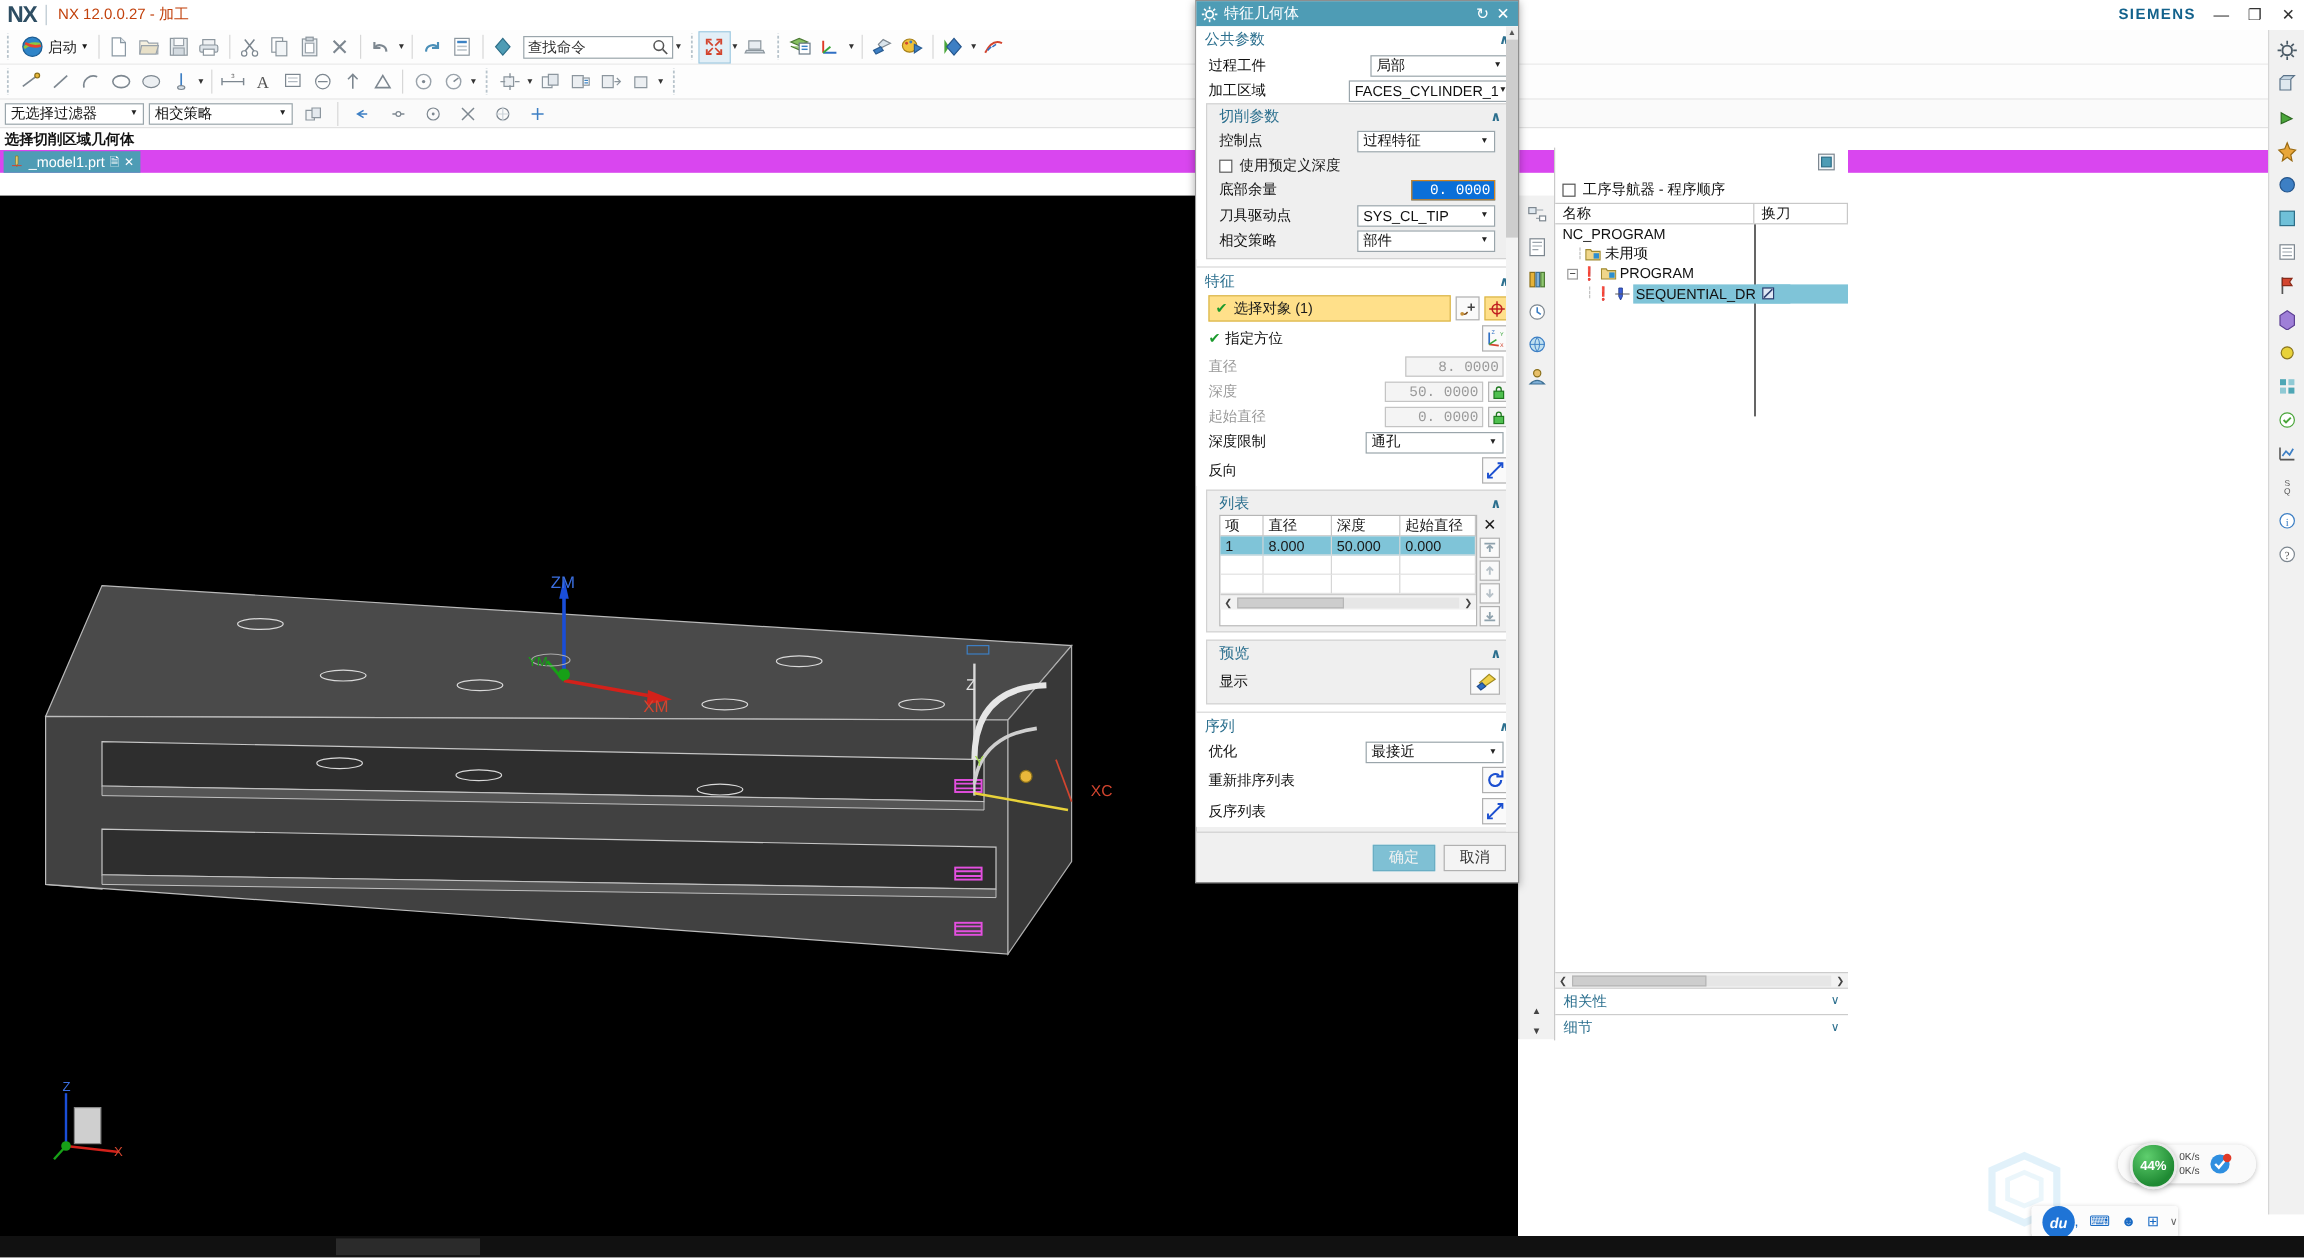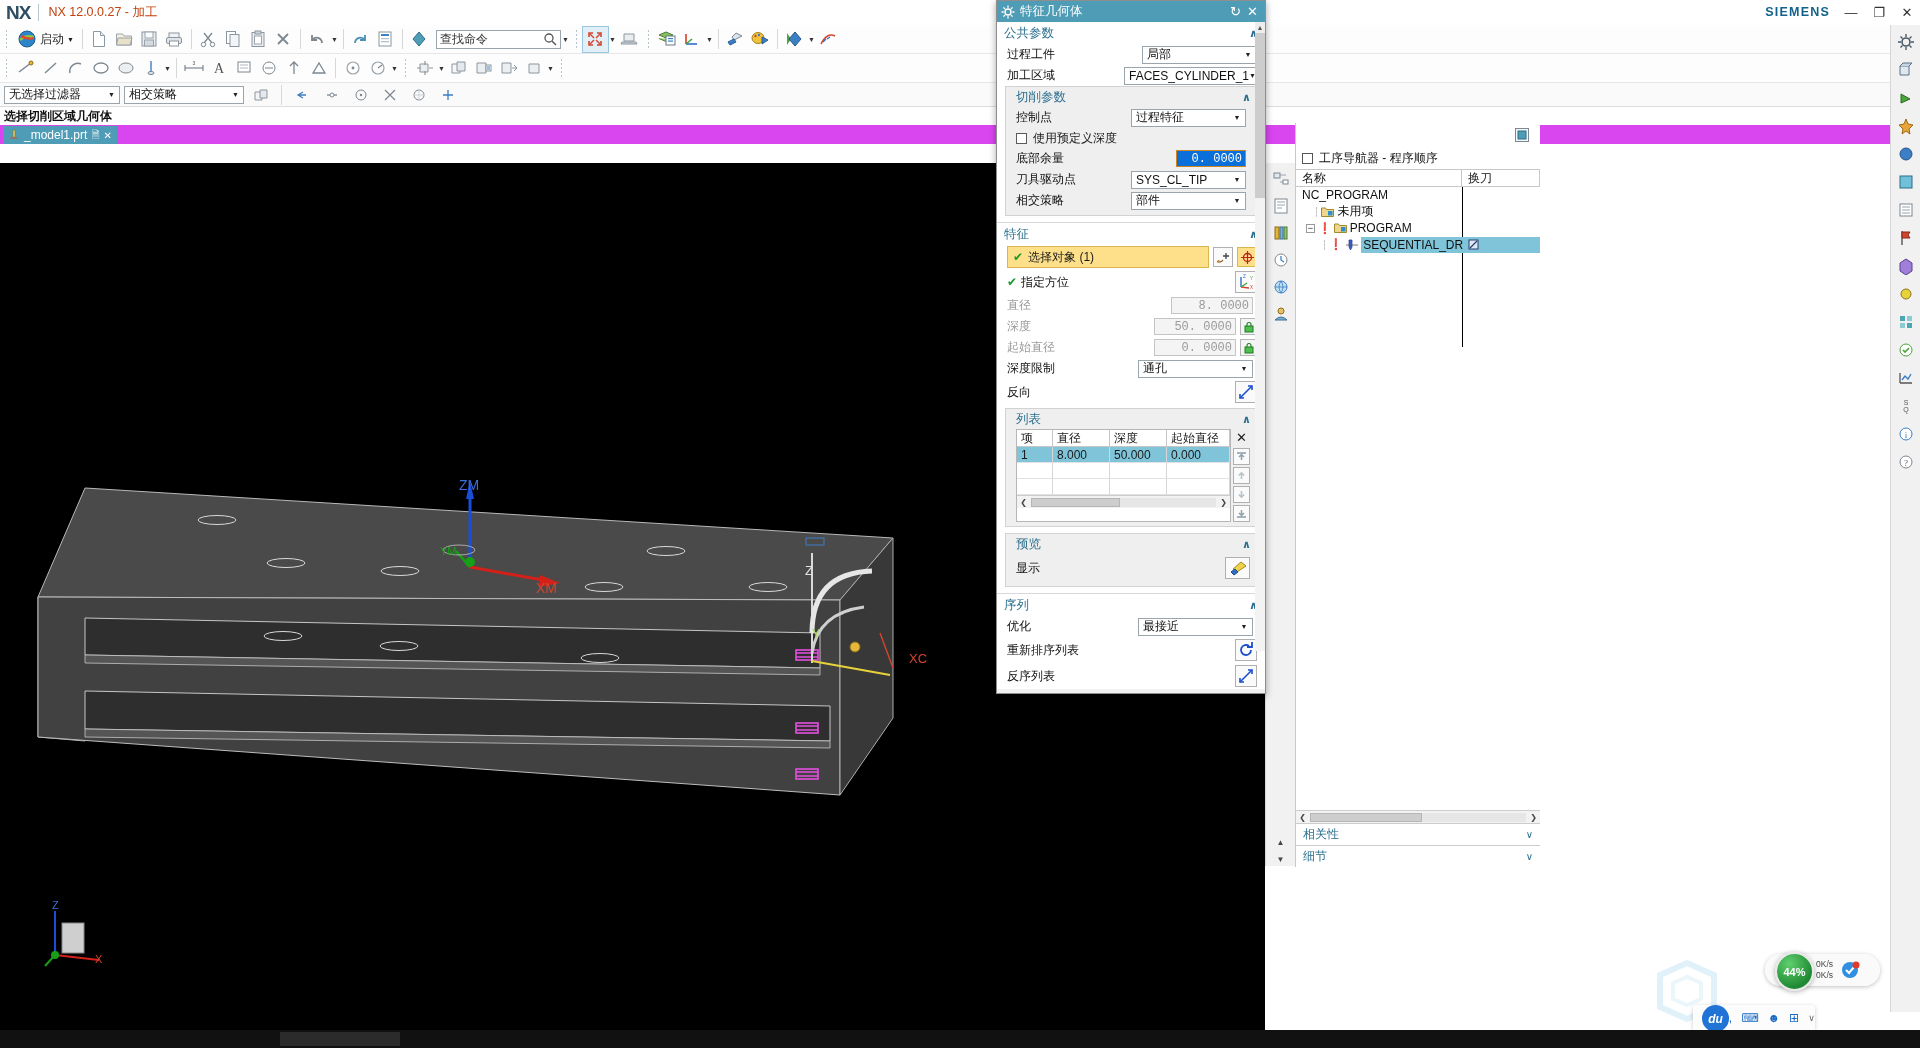--- a/index.html
+++ b/index.html
@@ -1110,20 +1110,24 @@
           </span>
         </div>
       </div>
     </div>
 
     <div class="dlg-scroll">
       <div class="dlg-sb-up">▲</div>
       <div class="dlg-sb-thumb"></div>
     </div>
 
+    <div class="dlg-foot">
+      <div class="bt ok">确定</div>
+      <div class="bt cancel">取消</div>
+    </div>
   </div>
 
   <svg class="wmk" viewBox="0 0 150 95">
     <path d="M35 20 L62 8 L89 20 L89 52 L62 64 L35 52 Z" fill="none" stroke="#9fd4ef" stroke-width="6"></path>
     <path d="M48 28 L62 22 L76 28 L76 44 L62 50 L48 44 Z" fill="none" stroke="#bfe2f5" stroke-width="4"></path>
   </svg>
 
   <div class="netspeed">
     <div class="ns-arrows">
       <span style="color:#d3452f;">↑</span>

